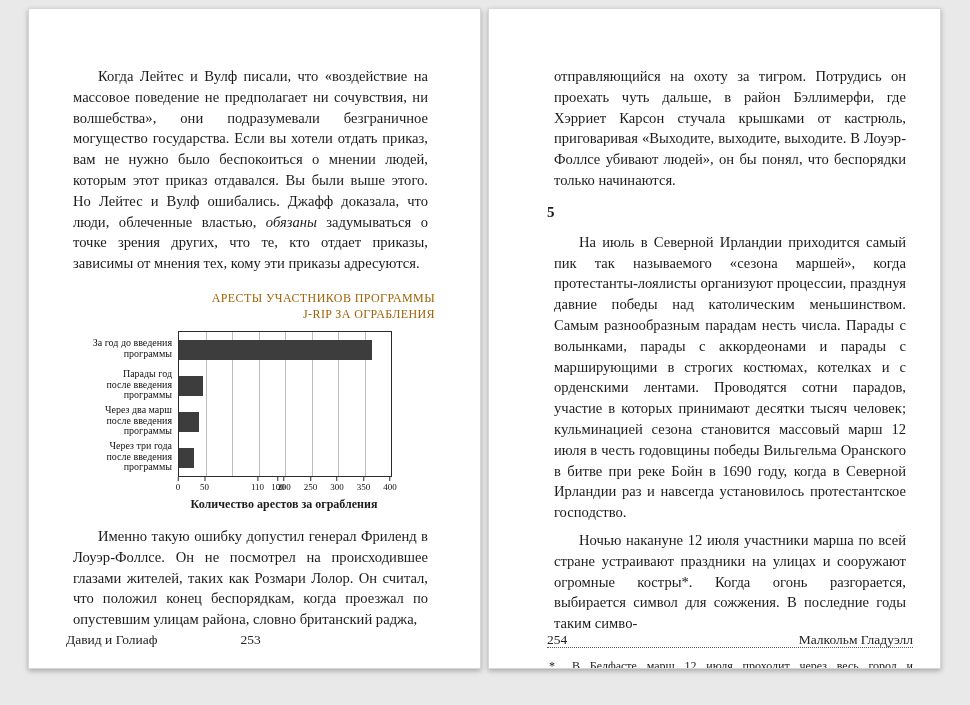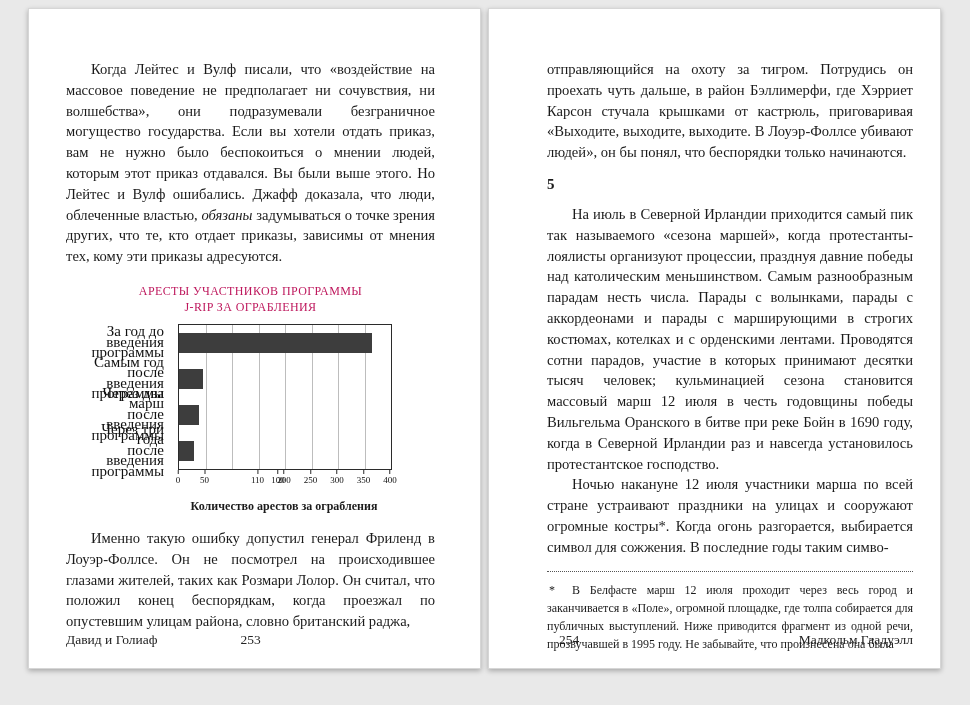--- a/index.html
+++ b/index.html
@@ -16,65 +16,65 @@
     width:453px; height:661px; box-sizing:border-box;
     background:#ffffff;
     border:1px solid #d6d6d6;
     box-shadow:0 2px 5px rgba(0,0,0,0.28);
     position:relative; overflow:hidden;
   }
   .page-left  { padding:50px 45px 0 37px; }
   .page-right { padding:50px 27px 0 58px; }
 
   .body-text p {
-    margin:0;
+    margin:7px;
     font-size:14.6px; line-height:20.8px;
     text-align:justify; color:#1b1b1b;
     hyphens:auto; -webkit-hyphens:auto;
   }
   p.indent { text-indent:25px; }
   .em-italic { font-style:italic; }
 
   .section-heading {
     font-weight:bold; font-size:15px; color:#1b1b1b;
     margin:13px 0 11px 0;
   }
 
   
   .chart { margin:16px 0 14px 0; }
   .chart-title {
-    text-align:center; font-size:12px; line-height:16px;
-    letter-spacing:0.4px; color:#be185d; margin-bottom:9px;
+    text-align:right; font-size:12px; line-height:16px;
+    letter-spacing:0.4px; color:#a16207; margin-bottom:9px;
   }
   .chart-body { display:flex; margin-left:12px; }
   .chart-cats { width:100px; }
   .cat-label {
-    height:36px; box-sizing:border-box; padding-right:14px;
+    height:36px; box-sizing:border-box; padding-right:6px;
     display:flex; flex-direction:column; justify-content:center;
-    text-align:right; font-size:15px; line-height:10.5px; color:#111;
+    text-align:right; font-size:10px; line-height:10.5px; color:#111;
   }
   .chart-col { width:212px; }
   .chart-plot {
     position:relative; width:212px; height:144px;
     border:1px solid #2b2b2b; box-sizing:content-box; background:#fff;
   }
   .gridline { position:absolute; top:0; bottom:0; width:1px; background:#bdbdbd; }
   .bar { position:absolute; left:0; height:20px; background:#3d3d3d; }
   .chart-ticks { position:relative; height:17px; width:212px; }
   .tick {
     position:absolute; top:0; transform:translateX(-50%);
     text-align:center; font-size:9px; color:#111;
   }
   .tick::before {
     content:""; display:block; width:1px; height:4px;
     background:#2b2b2b; margin:0 auto 1px auto;
   }
   .chart-xlabel {
     width:212px; text-align:center;
-    font-size:12px; font-weight:bold; color:#1b1b1b; margin-top:12px;
+    font-size:12px; font-weight:bold; color:#1b1b1b; margin-top:3px;
   }
 
   
   .fn-rule { border:none; border-top:1px dotted #555; margin:13px 0 9px 0; }
   .footnote {
     margin:0; font-size:12px; line-height:18px;
     text-align:justify; color:#1b1b1b; text-indent:2px;
     hyphens:auto; -webkit-hyphens:auto;
   }
   .fn-marker { padding-right:17px; }
@@ -82,21 +82,21 @@
   
   .footer {
     position:absolute; bottom:20px;
     font-size:13.5px; color:#222;margin-top:20px;
   }
   .footer-left { left:37px; right:45px; }
   .footer-left .pagenum {
     position:absolute; left:50%; transform:translateX(-50%);
   }
   .footer-right {
-    left:70px; right:27px;
+    left:58px; right:27px;
     display:flex; justify-content:space-between;
   }
 </style>
 </head>
 <body>
 
 <div class="book">
 
   <div class="page page-left">
     <div class="body-text">
@@ -108,21 +108,21 @@
         <div>АРЕСТЫ УЧАСТНИКОВ ПРОГРАММЫ</div>
         <div>J-RIP ЗА ОГРАБЛЕНИЯ</div>
       </div>
       <div class="chart-body">
         <div class="chart-cats">
             <div class="cat-label">
               <div>За год до введения</div>
               <div>программы</div>
             </div>
             <div class="cat-label">
-              <div>Самым год</div>
+              <div>Парады год</div>
               <div>после введения программы</div>
             </div>
             <div class="cat-label">
               <div>Через два марш</div>
               <div>после введения программы</div>
             </div>
             <div class="cat-label">
               <div>Через три года</div>
               <div>после введения программы</div>
             </div>

